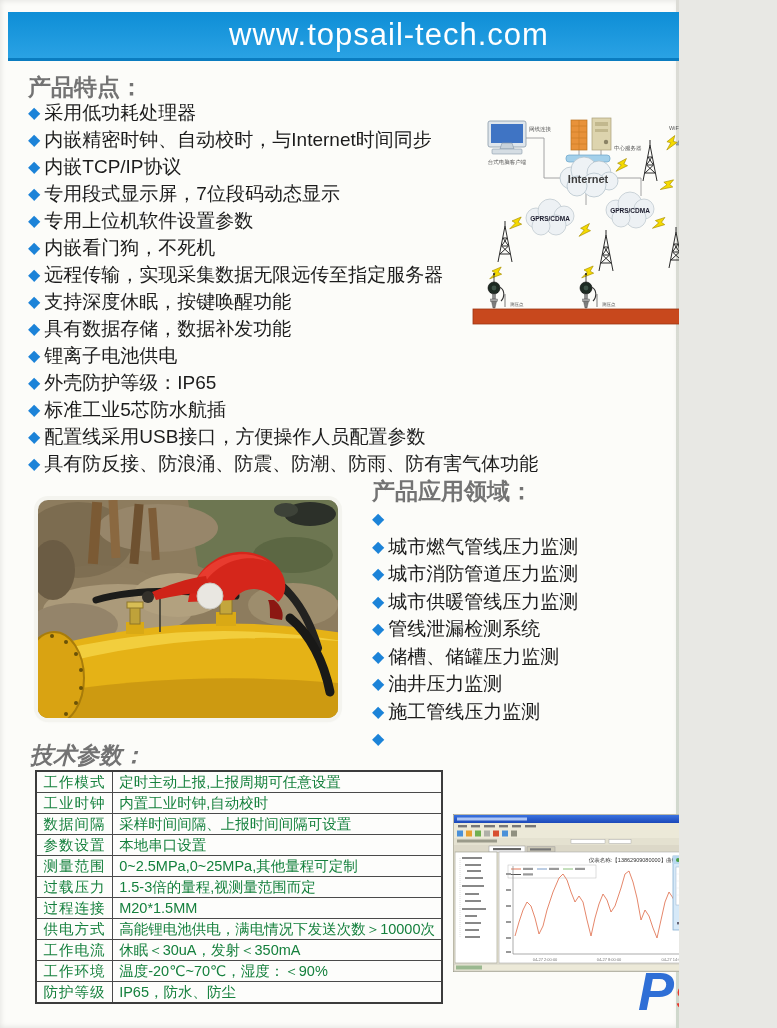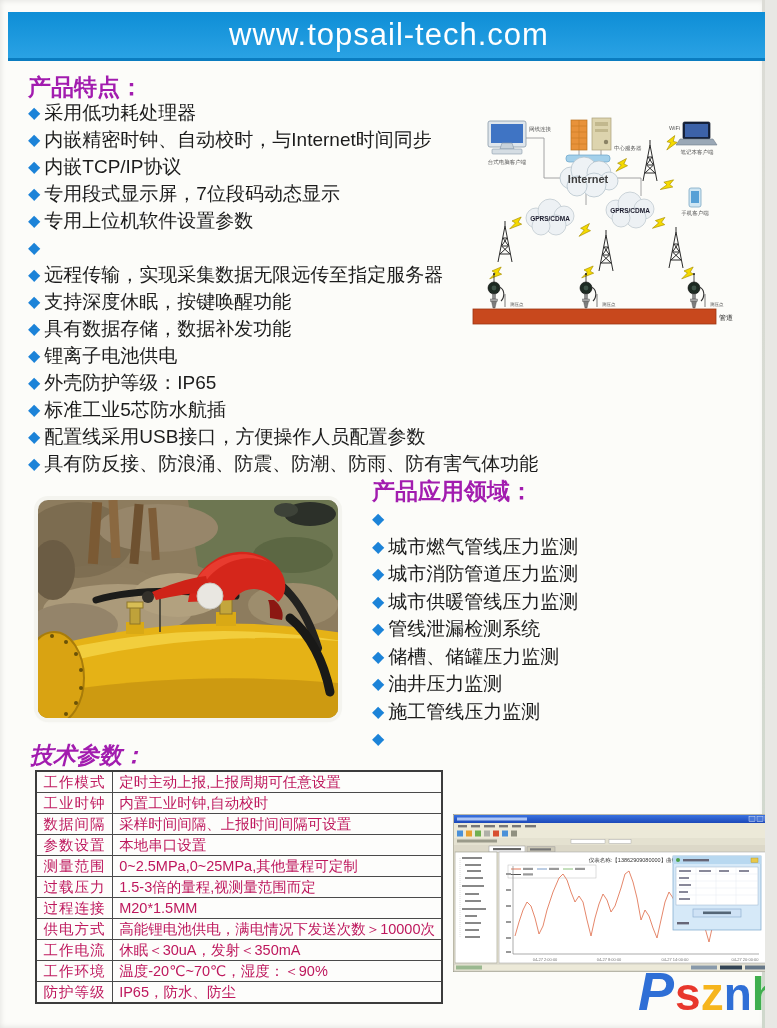--- a/index.html
+++ b/index.html
@@ -1,31 +1,31 @@
 <!DOCTYPE html>
 <html><head>
 <meta charset="utf-8">
 <style>
   html,body{margin:0;padding:0;background:#e8e8e4;}
-  .page{position:relative;width:765px;height:1028px;background:#fcfcf9;overflow:hidden;
+  .page{position:relative;width:679px;height:1028px;background:#fcfcf9;overflow:hidden;
         font-family:"Liberation Sans","DejaVu Sans",sans-serif;color:#1b1b1b;
         box-shadow:inset 0 0 6px rgba(0,0,0,.12);}
   .scan-edge{position:absolute;right:0;top:0;width:3px;height:100%;background:linear-gradient(#dcdcd6,#cfd8cc);}
   .banner{position:absolute;left:8px;top:12px;width:762px;height:46px;
           background:linear-gradient(#0e8ed6,#2aa2e4);border-bottom:3px solid #0a7cc0;
           display:flex;align-items:center;justify-content:center;}
   .banner-text{color:#ffffff;font-size:31px;font-weight:400;letter-spacing:1px;}
-  .h1{position:absolute;font-size:23px;font-weight:bold;color:#a21caf;}
+  .h1{position:absolute;font-size:23px;font-weight:bold;color:#737373;}
   .list{position:absolute;}
   .li{display:flex;align-items:flex-start;height:27px;font-size:19px;line-height:26px;color:#1c1c1c;white-space:nowrap;}
   .li .bullet{color:#1c83d8;font-size:16px;line-height:26px;margin-right:4px;}
   .apps .li{height:27.5px;}
   table.params{position:absolute;left:35px;top:770px;width:408px;border-collapse:collapse;
                border:2px solid #3c3c3c;background:#fdfdfb;}
-  table.params td{border:1.5px solid #4a4a4a;font-size:14.5px;line-height:16px;padding:2px 6px;color:#be185d;white-space:nowrap;}
+  table.params td{border:1.5px solid #4a4a4a;font-size:14.5px;line-height:16px;padding:2px 6px;color:#15803d;white-space:nowrap;}
   td.plabel{width:84px;text-align:center;letter-spacing:1px;}
   .photo-wrap{position:absolute;left:38px;top:500px;width:300px;height:218px;border-radius:10px;
               overflow:hidden;box-shadow:0 0 0 4px #f4f4ef,0 1px 4px rgba(0,0,0,.25);}
   .diagram-wrap{position:absolute;left:466px;top:108px;width:306px;height:236px;}
   .shot-wrap{position:absolute;left:453px;top:814px;width:320px;height:158px;}
   .logo{position:absolute;left:638px;top:966px;display:flex;align-items:baseline;z-index:5;}
   .logo span{font-weight:bold;font-size:46px;line-height:50px;}
   .logo .lp{font-style:italic;font-size:54px;margin-right:1px;}
   svg text{font-family:"Liberation Sans","DejaVu Sans",sans-serif;}
 </style>
@@ -56,20 +56,21 @@
     <div class="li">
         <span class="bullet">◆</span>
         <span>专用段式显示屏，7位段码动态显示</span>
       </div>
     <div class="li">
         <span class="bullet">◆</span>
         <span>专用上位机软件设置参数</span>
       </div>
     <div class="li">
         <span class="bullet">◆</span>
+        <span>内嵌看门狗，不死机</span>
       </div>
     <div class="li">
         <span class="bullet">◆</span>
         <span>远程传输，实现采集数据无限远传至指定服务器</span>
       </div>
     <div class="li">
         <span class="bullet">◆</span>
         <span>支持深度休眠，按键唤醒功能</span>
       </div>
     <div class="li">

